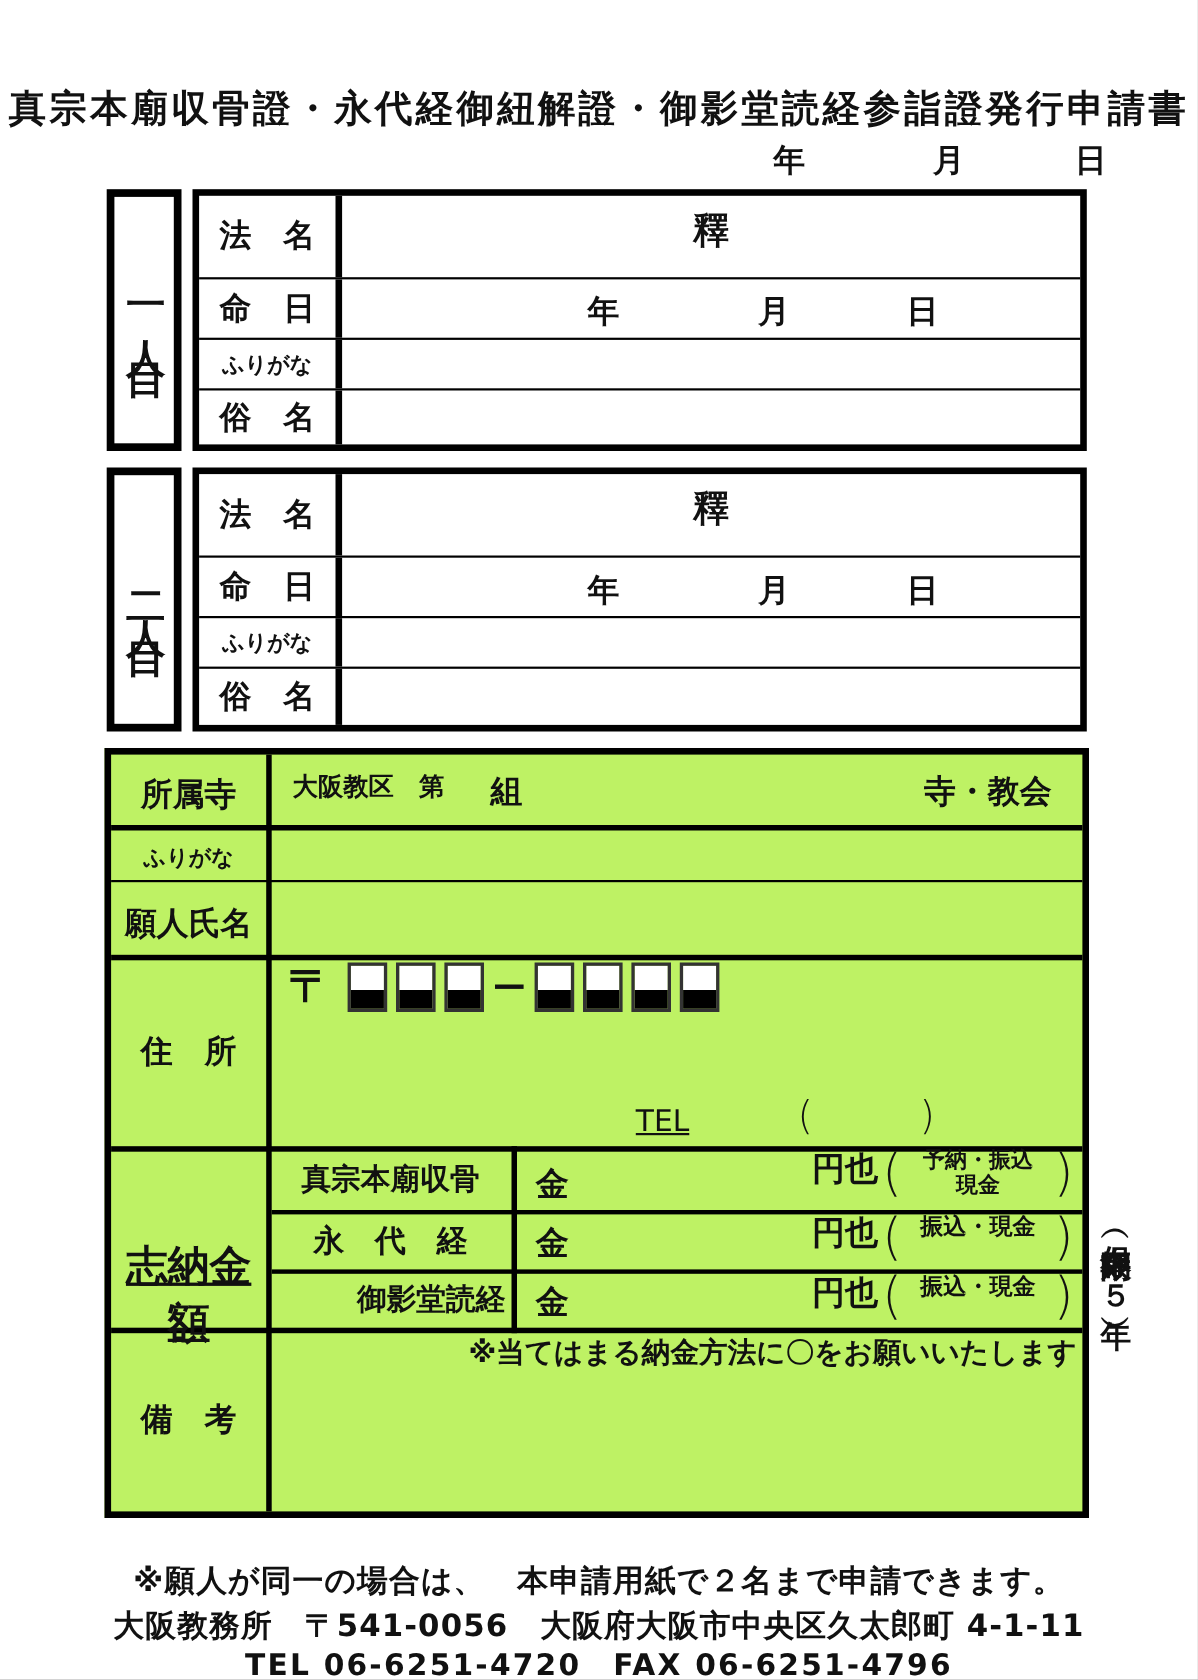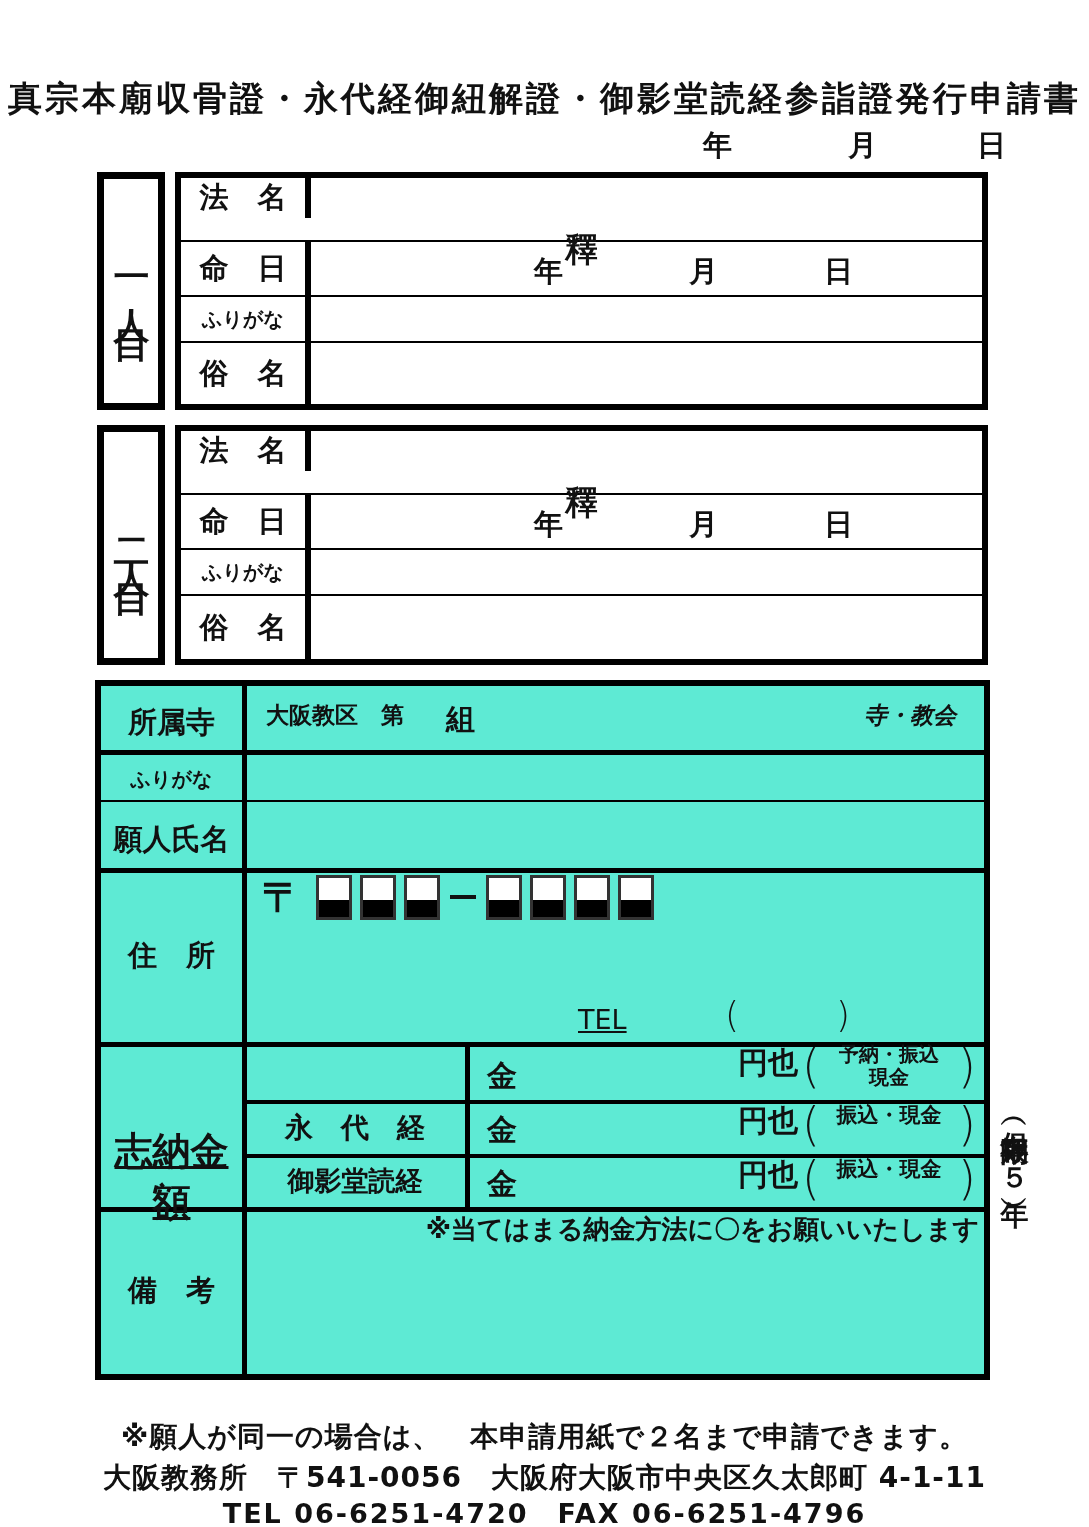--- a/index.html
+++ b/index.html
@@ -32,37 +32,37 @@
 
   
   .ptable{
     position:absolute;left:175px;width:813px;
     border:6px solid #000;box-sizing:border-box;
     display:flex;flex-direction:column;background:#fff;
   }
   .pt1{top:172px;height:238px;}
   .pt2{top:425px;height:240px;}
   .prow{display:flex;border-bottom:2px solid #000;box-sizing:border-box;}
-  .prow.r1{height:64px;flex-direction:column;} .prow.r2{height:55px;} .prow.r3{height:46px;}
+  .prow.r1{height:76px;} .prow.r2{height:55px;} .prow.r3{height:46px;}
   .prow.r4{flex:1;border-bottom:none;}
   .plabel{
     width:130px;flex-shrink:0;border-right:6px solid #000;box-sizing:border-box;
     display:flex;align-items:center;justify-content:center;
     font-size:29px;font-weight:bold;
   }
   .plabel.small{font-size:20px;}
   .pvalue{flex:1;position:relative;}
   .dharma{position:absolute;left:0;right:0;top:10px;text-align:center;font-size:33px;font-weight:bold;}
   .ymd span{position:absolute;top:10px;font-size:29px;font-weight:bold;}
   .ymd .u-year{left:223px;} .ymd .u-month{left:378px;} .ymd .u-day{left:513px;}
 
   
   .mtable{
     position:absolute;left:95px;top:680px;width:895px;height:700px;
-    border:6px solid #000;box-sizing:border-box;background:#5eead4;
+    border:6px solid #000;box-sizing:border-box;background:#bef264;
   }
   
   .vl-label{left:141px;top:0;width:5px;height:100%;}
   .hl1{top:64px;left:0;right:0;height:5px;}
   .hl2{top:114px;left:0;right:0;height:2px;}
   .hl3{top:182px;left:0;right:0;height:5px;}
   .hl4{top:356px;left:0;right:0;height:5px;}
   .hl5{top:414px;left:146px;right:0;height:4px;}
   .hl6{top:468px;left:146px;right:0;height:4px;}
   .hl7{top:521px;left:0;right:0;height:5px;}
@@ -71,41 +71,41 @@
   .mlbl{position:absolute;left:0;width:141px;text-align:center;font-weight:bold;}
   .lbl-shozokuji{top:17px;font-size:29px;}
   .lbl-furigana{top:80px;font-size:20px;}
   .lbl-gannin{top:134px;font-size:29px;}
   .lbl-jusho{top:250px;font-size:29px;}
   .lbl-shino{top:440px;font-size:38px;text-decoration:underline;}
   .lbl-biko{top:585px;font-size:29px;}
 
   .v-district{position:absolute;left:165px;top:14px;font-size:23px;font-weight:bold;}
   .v-group{position:absolute;left:345px;top:14px;font-size:29px;font-weight:bold;}
-  .v-temple{position:absolute;right:28px;top:14px;font-size:23px;font-weight:bold;font-style:italic;}
+  .v-temple{position:absolute;right:28px;top:14px;font-size:29px;font-weight:bold;}
 
   .postal{position:absolute;left:161px;top:188px;display:flex;align-items:center;}
   .postal-mark{font-size:40px;font-weight:bold;line-height:46px;margin-right:6px;}
   .pcbox{
     width:36px;height:45px;margin-left:8px;
     border:3px solid #333;box-sizing:border-box;
     background:linear-gradient(to bottom,#fff 57%,#000 57%);
   }
   .pdash{width:26px;height:4px;background:#111;margin-left:10px;}
   .pcbox+.pdash+.pcbox{margin-left:10px;}
 
   .tel-label{position:absolute;left:477px;top:318px;font-size:27px;text-decoration:underline;}
   .tel-open{position:absolute;left:624px;top:308px;font-size:36px;font-weight:300;}
   .tel-close{position:absolute;left:735px;top:308px;font-size:36px;font-weight:300;}
 
   .payname{position:absolute;left:146px;width:216px;text-align:center;font-weight:bold;
            display:flex;align-items:center;justify-content:center;}
   .pn1{top:357px;height:57px;font-size:27px;}
   .pn2{top:415px;height:53px;font-size:28px;}
-  .pn3{top:469px;height:52px;font-size:27px;}
+  .pn3{top:469px;height:52px;font-size:27px;margin-left:37px;}
   .kin{position:absolute;left:386px;font-size:30px;font-weight:bold;}
   .kin1{top:370px;} .kin2{top:424px;} .kin3{top:478px;}
   .paygroup{position:absolute;right:8px;display:flex;align-items:flex-start;}
   .pg1{top:357px;height:57px;} .pg2{top:415px;height:53px;} .pg3{top:469px;height:52px;}
   .enya{font-size:30px;font-weight:bold;margin-right:4px;}
   .bigparen{font-size:46px;font-weight:200;line-height:46px;}
   .methods{width:138px;text-align:center;font-weight:bold;}
   .methods .m1{display:block;font-size:20px;line-height:23px;}
   .methods .m2{display:block;font-size:20px;line-height:23px;}
   .methods.single{font-size:21px;}
@@ -217,20 +217,21 @@
       <span class="pdash"></span>
       <span class="pcbox"></span>
       <span class="pcbox"></span>
       <span class="pcbox"></span>
       <span class="pcbox"></span>
     </div>
     <span class="tel-label">TEL</span>
     <span class="tel-open">(</span>
     <span class="tel-close">)</span>
 
+    <div class="payname pn1">真宗本廟収骨</div>
     <span class="kin kin1">金</span>
     <div class="paygroup pg1">
       <span class="enya">円也</span>
       <span class="bigparen">(</span>
       <span class="methods">
         <span class="m1">予納・振込</span>
         <span class="m2">現金</span>
       </span>
       <span class="bigparen">)</span>
     </div>

